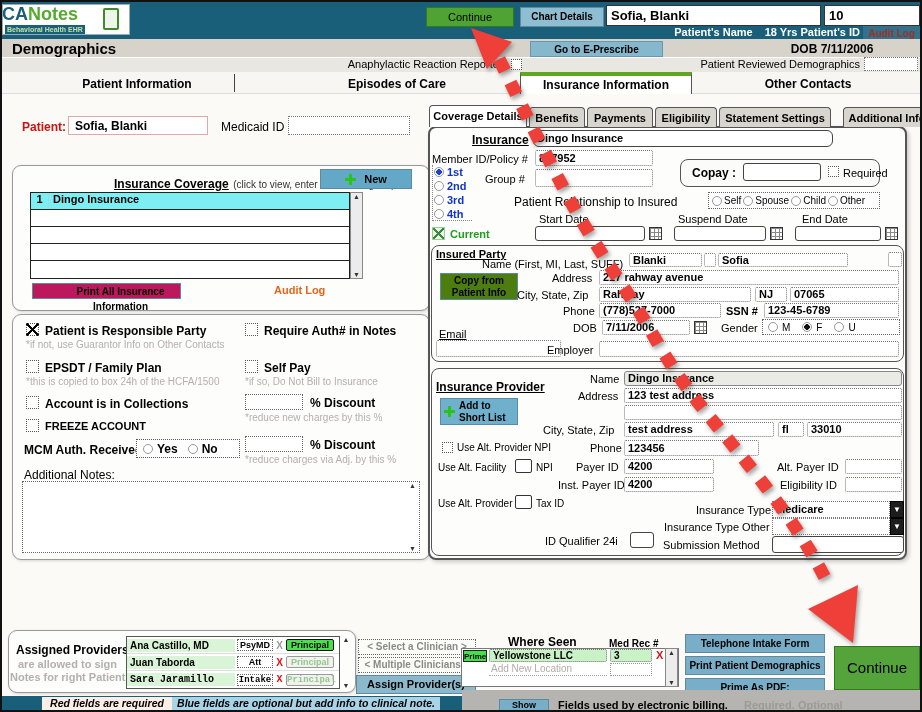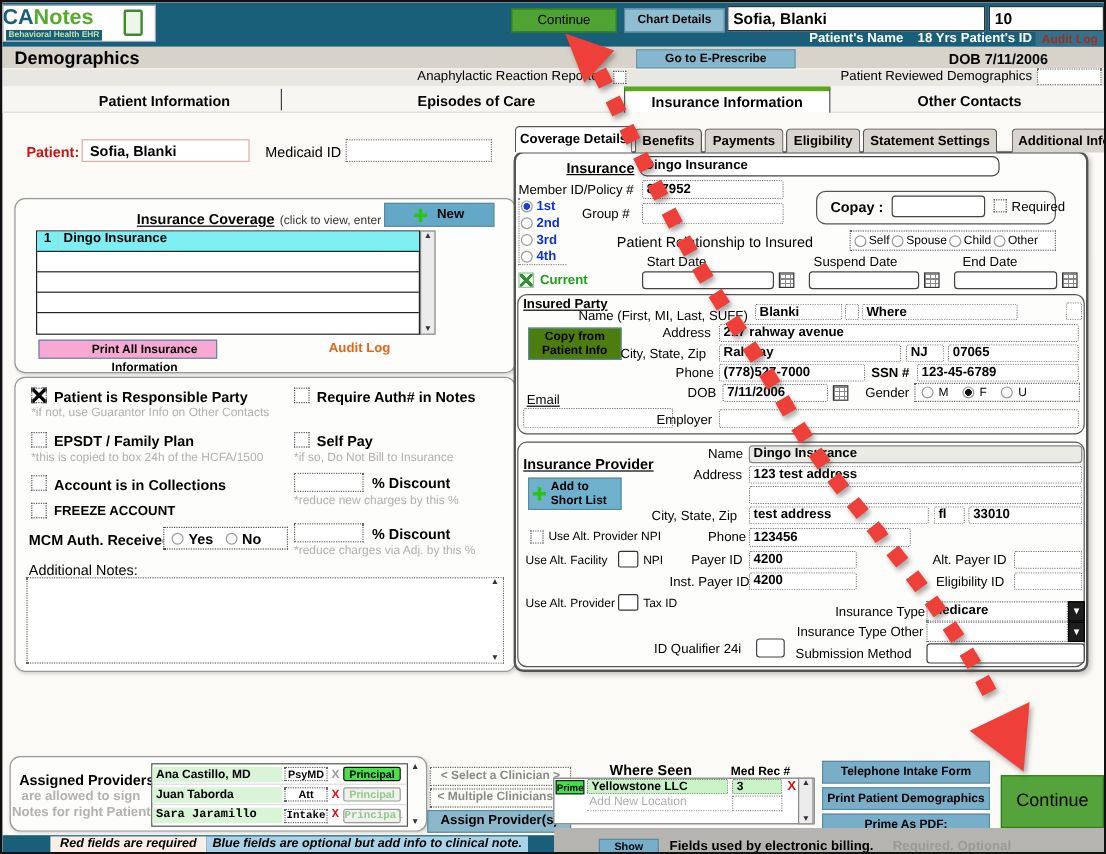--- a/index.html
+++ b/index.html
@@ -129,21 +129,21 @@
     </div>
     <div style="height:17px;border-bottom:1px solid #222;"></div>
     <div style="height:17px;border-bottom:1px solid #222;"></div>
     <div style="height:17px;border-bottom:1px solid #222;"></div>
     <div style="height:16px;"></div>
   </div>
   <div class="abs vscroll" style="left:348px;top:190px;width:13px;height:87px;">
     <span>▲</span>
     <span>▼</span>
   </div>
-  <div class="abs btnb" style="left:30px;top:281px;width:149px;height:16px;line-height:15px;background:#f9a8d4;padding-left:28px;">Print All Insurance Information</div>
+  <div class="abs btnb" style="left:30px;top:281px;width:149px;height:16px;line-height:15px;background:#be185d;padding-left:28px;">Print All Insurance Information</div>
   <div class="abs b" style="left:272px;top:282px;font-size:11px;color:#e4661c;cursor:pointer;">Audit Log</div>
 
   <div class="abs panel" style="left:10px;top:312px;width:418px;height:246px;"></div>
 
   <span class="abs chk x" style="left:24px;top:321px;width:13px;height:13px;"></span>
   <div class="abs b lbl" style="left:43px;top:322px;font-size:12px;">Patient is Responsible Party</div>
   <div class="abs sm gray" style="left:24px;top:337px;">*if not, use Guarantor Info on Other Contacts</div>
 
   <span class="abs chk" style="left:243px;top:321px;width:13px;height:13px;"></span>
   <div class="abs b lbl" style="left:262px;top:322px;font-size:12px;">Require Auth# in Notes</div>
@@ -250,21 +250,21 @@
   <span class="abs cal" style="left:883px;top:225px;"></span>
 
   <span class="abs chk xg" style="left:430px;top:225px;width:13px;height:13px;"></span>
   <div class="abs b" style="left:448px;top:226px;font-size:11px;color:#1e9e1e;">Current</div>
 
   <div class="abs" style="left:429px;top:243px;width:473px;height:117px;border:1.5px solid #555;border-radius:8px;background:#fdfdfc;"></div>
   <div class="abs b ul" style="left:434px;top:246px;font-size:11px;">Insured Party</div>
   <div class="abs lbl" style="left:480px;top:256px;">Name (First, MI, Last, SUFF)</div>
   <div class="abs dotf" style="left:627px;top:251px;width:73px;height:14px;line-height:12px;">Blanki</div>
   <div class="abs dotf" style="left:702px;top:251px;width:12px;height:14px;"></div>
-  <div class="abs dotf" style="left:716px;top:251px;width:130px;height:14px;line-height:12px;">Where</div>
+  <div class="abs dotf" style="left:716px;top:251px;width:130px;height:14px;line-height:12px;">Sofia</div>
   <div class="abs dotf" style="left:886px;top:250px;width:14px;height:15px;"></div>
   <div class="abs btnb" style="left:438px;top:271px;width:78px;height:27px;background:#4d7c0f;font-size:10px;line-height:12px;padding-top:1px;">
     <span>Copy from</span><br>
     <span>Patient Info</span>
   </div>
   <div class="abs lbl" style="left:550px;top:270px;">Address</div>
   <div class="abs dotf" style="left:597px;top:268px;width:300px;height:15px;line-height:13px;">217 rahway avenue</div>
   <div class="abs lbl" style="left:515px;top:287px;">City, State, Zip</div>
   <div class="abs dotf" style="left:597px;top:285px;width:152px;height:15px;line-height:13px;">Rahway</div>
   <div class="abs dotf" style="left:753px;top:285px;width:32px;height:15px;line-height:13px;">NJ</div>

